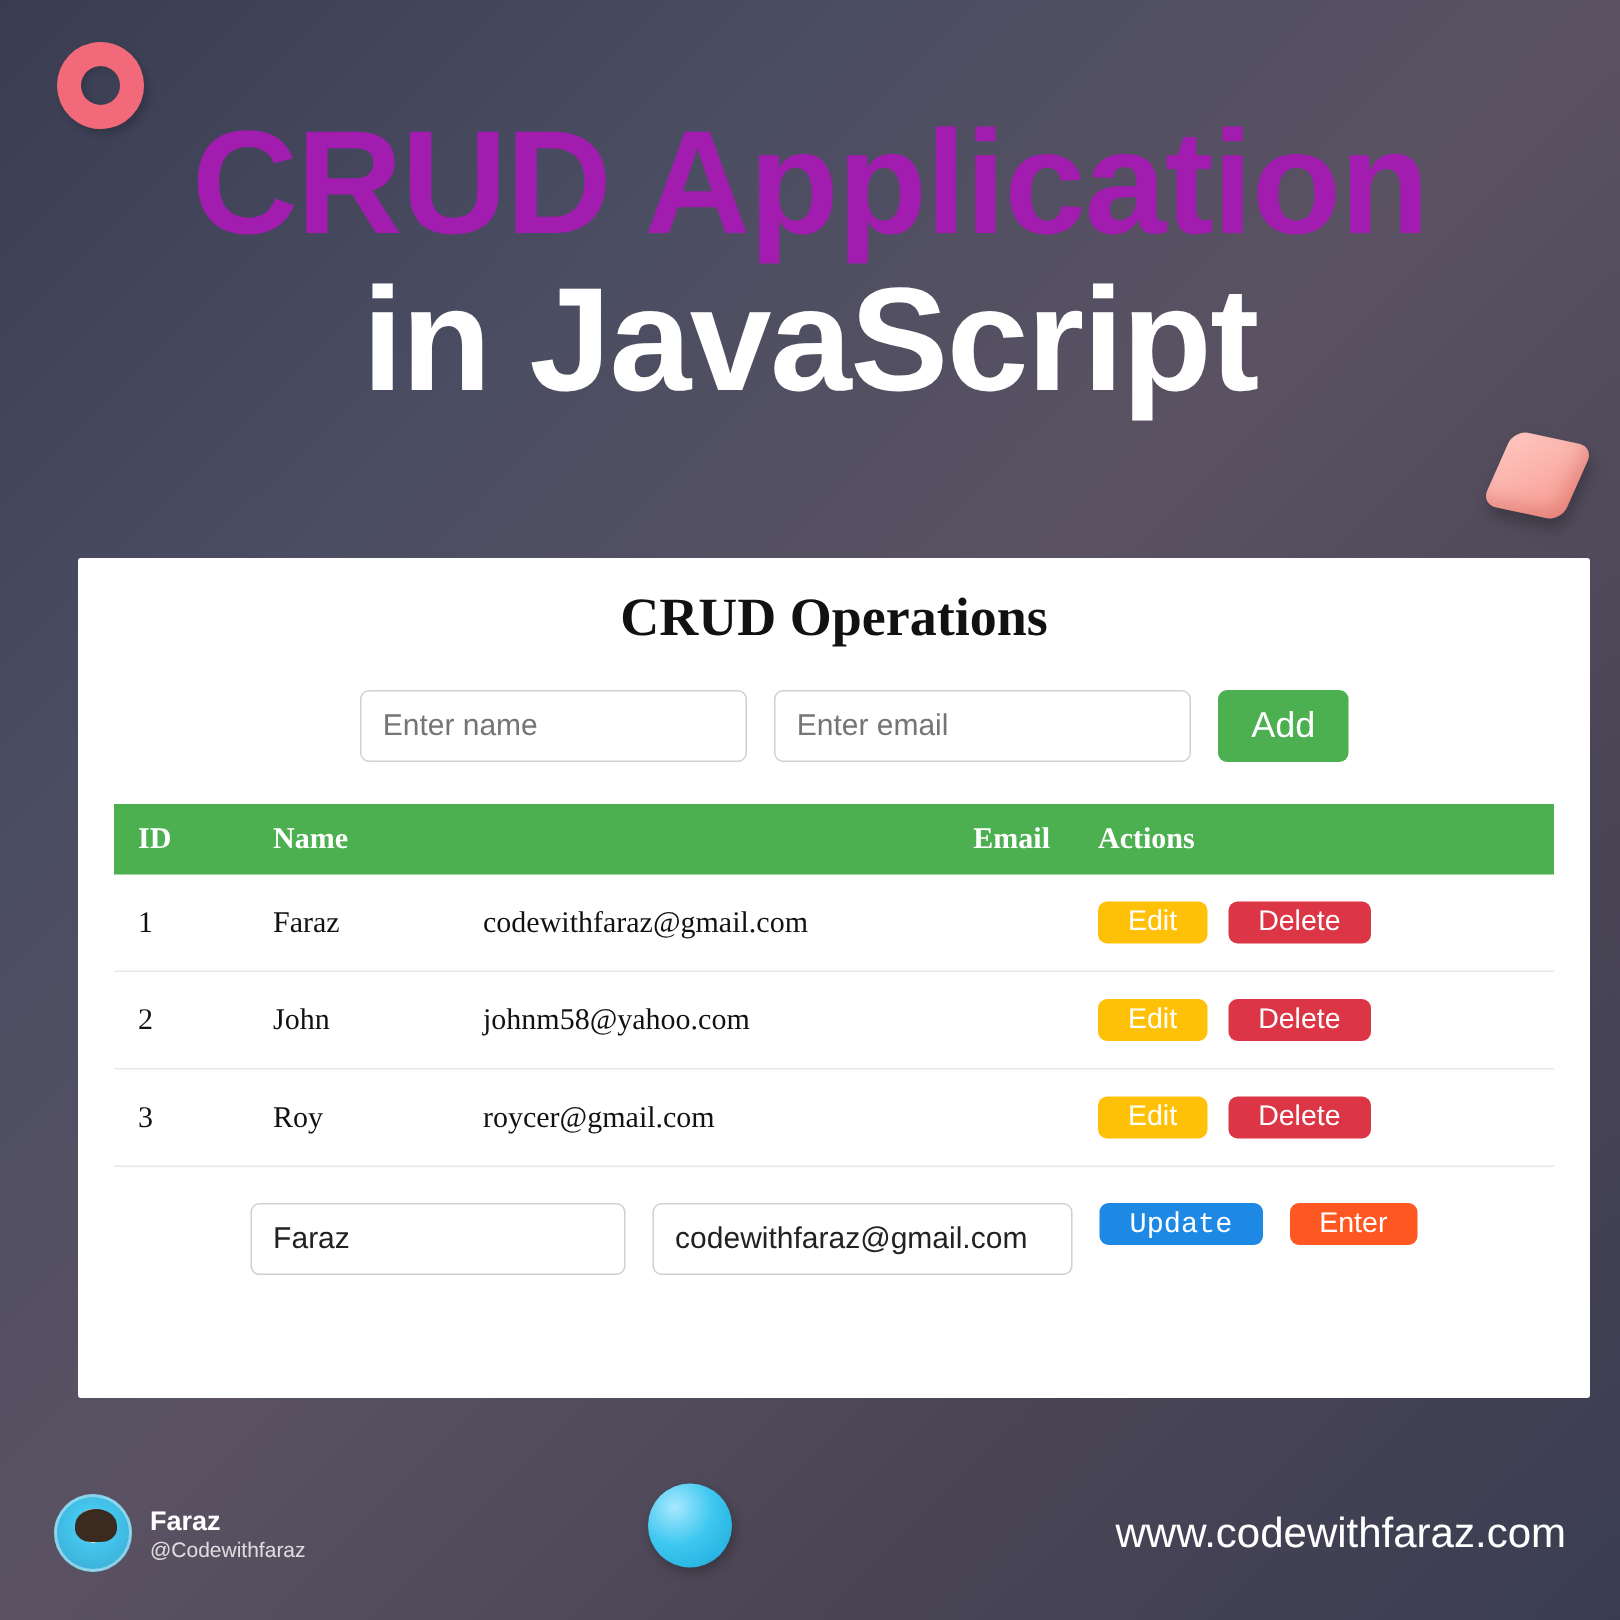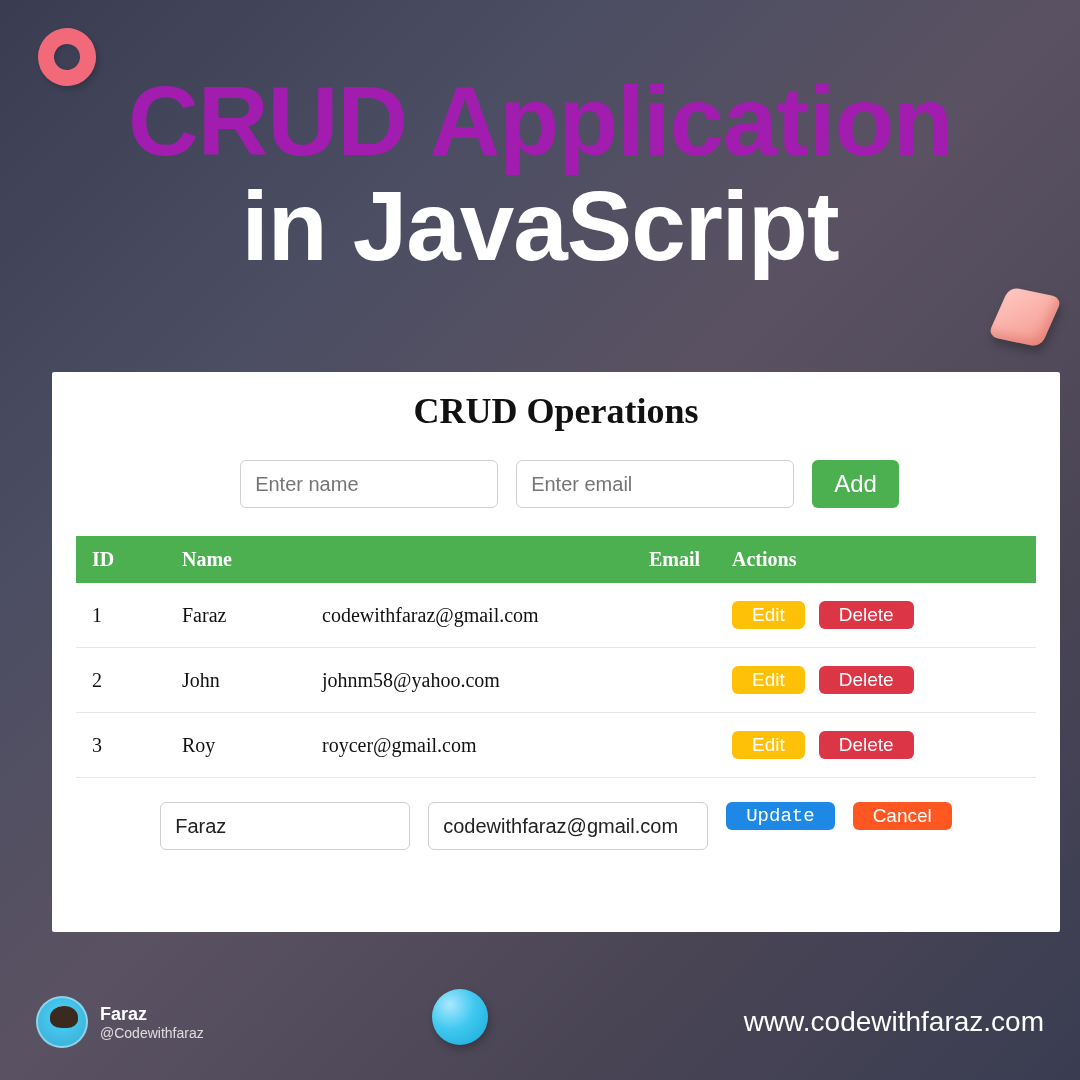--- a/index.html
+++ b/index.html
@@ -222,21 +222,21 @@
           </div>
         </td>
       </tr>
     </tbody>
   </table>
 
   <div class="edit-row">
     <input class="text-input e1" value="Faraz" style="">
     <input class="text-input e2" value="codewithfaraz@gmail.com" style="">
     <button class="btn btn-blue sm">Update</button>
-    <button class="btn btn-orange sm">Cancel</button>
+    <button class="btn btn-orange sm">Enter</button>
   </div>
 </div>
 
 <div class="sphere"></div>
 
 <div class="footer">
   <div class="profile">
     <div class="avatar"></div>
     <div>
       <div class="name">Faraz</div>

